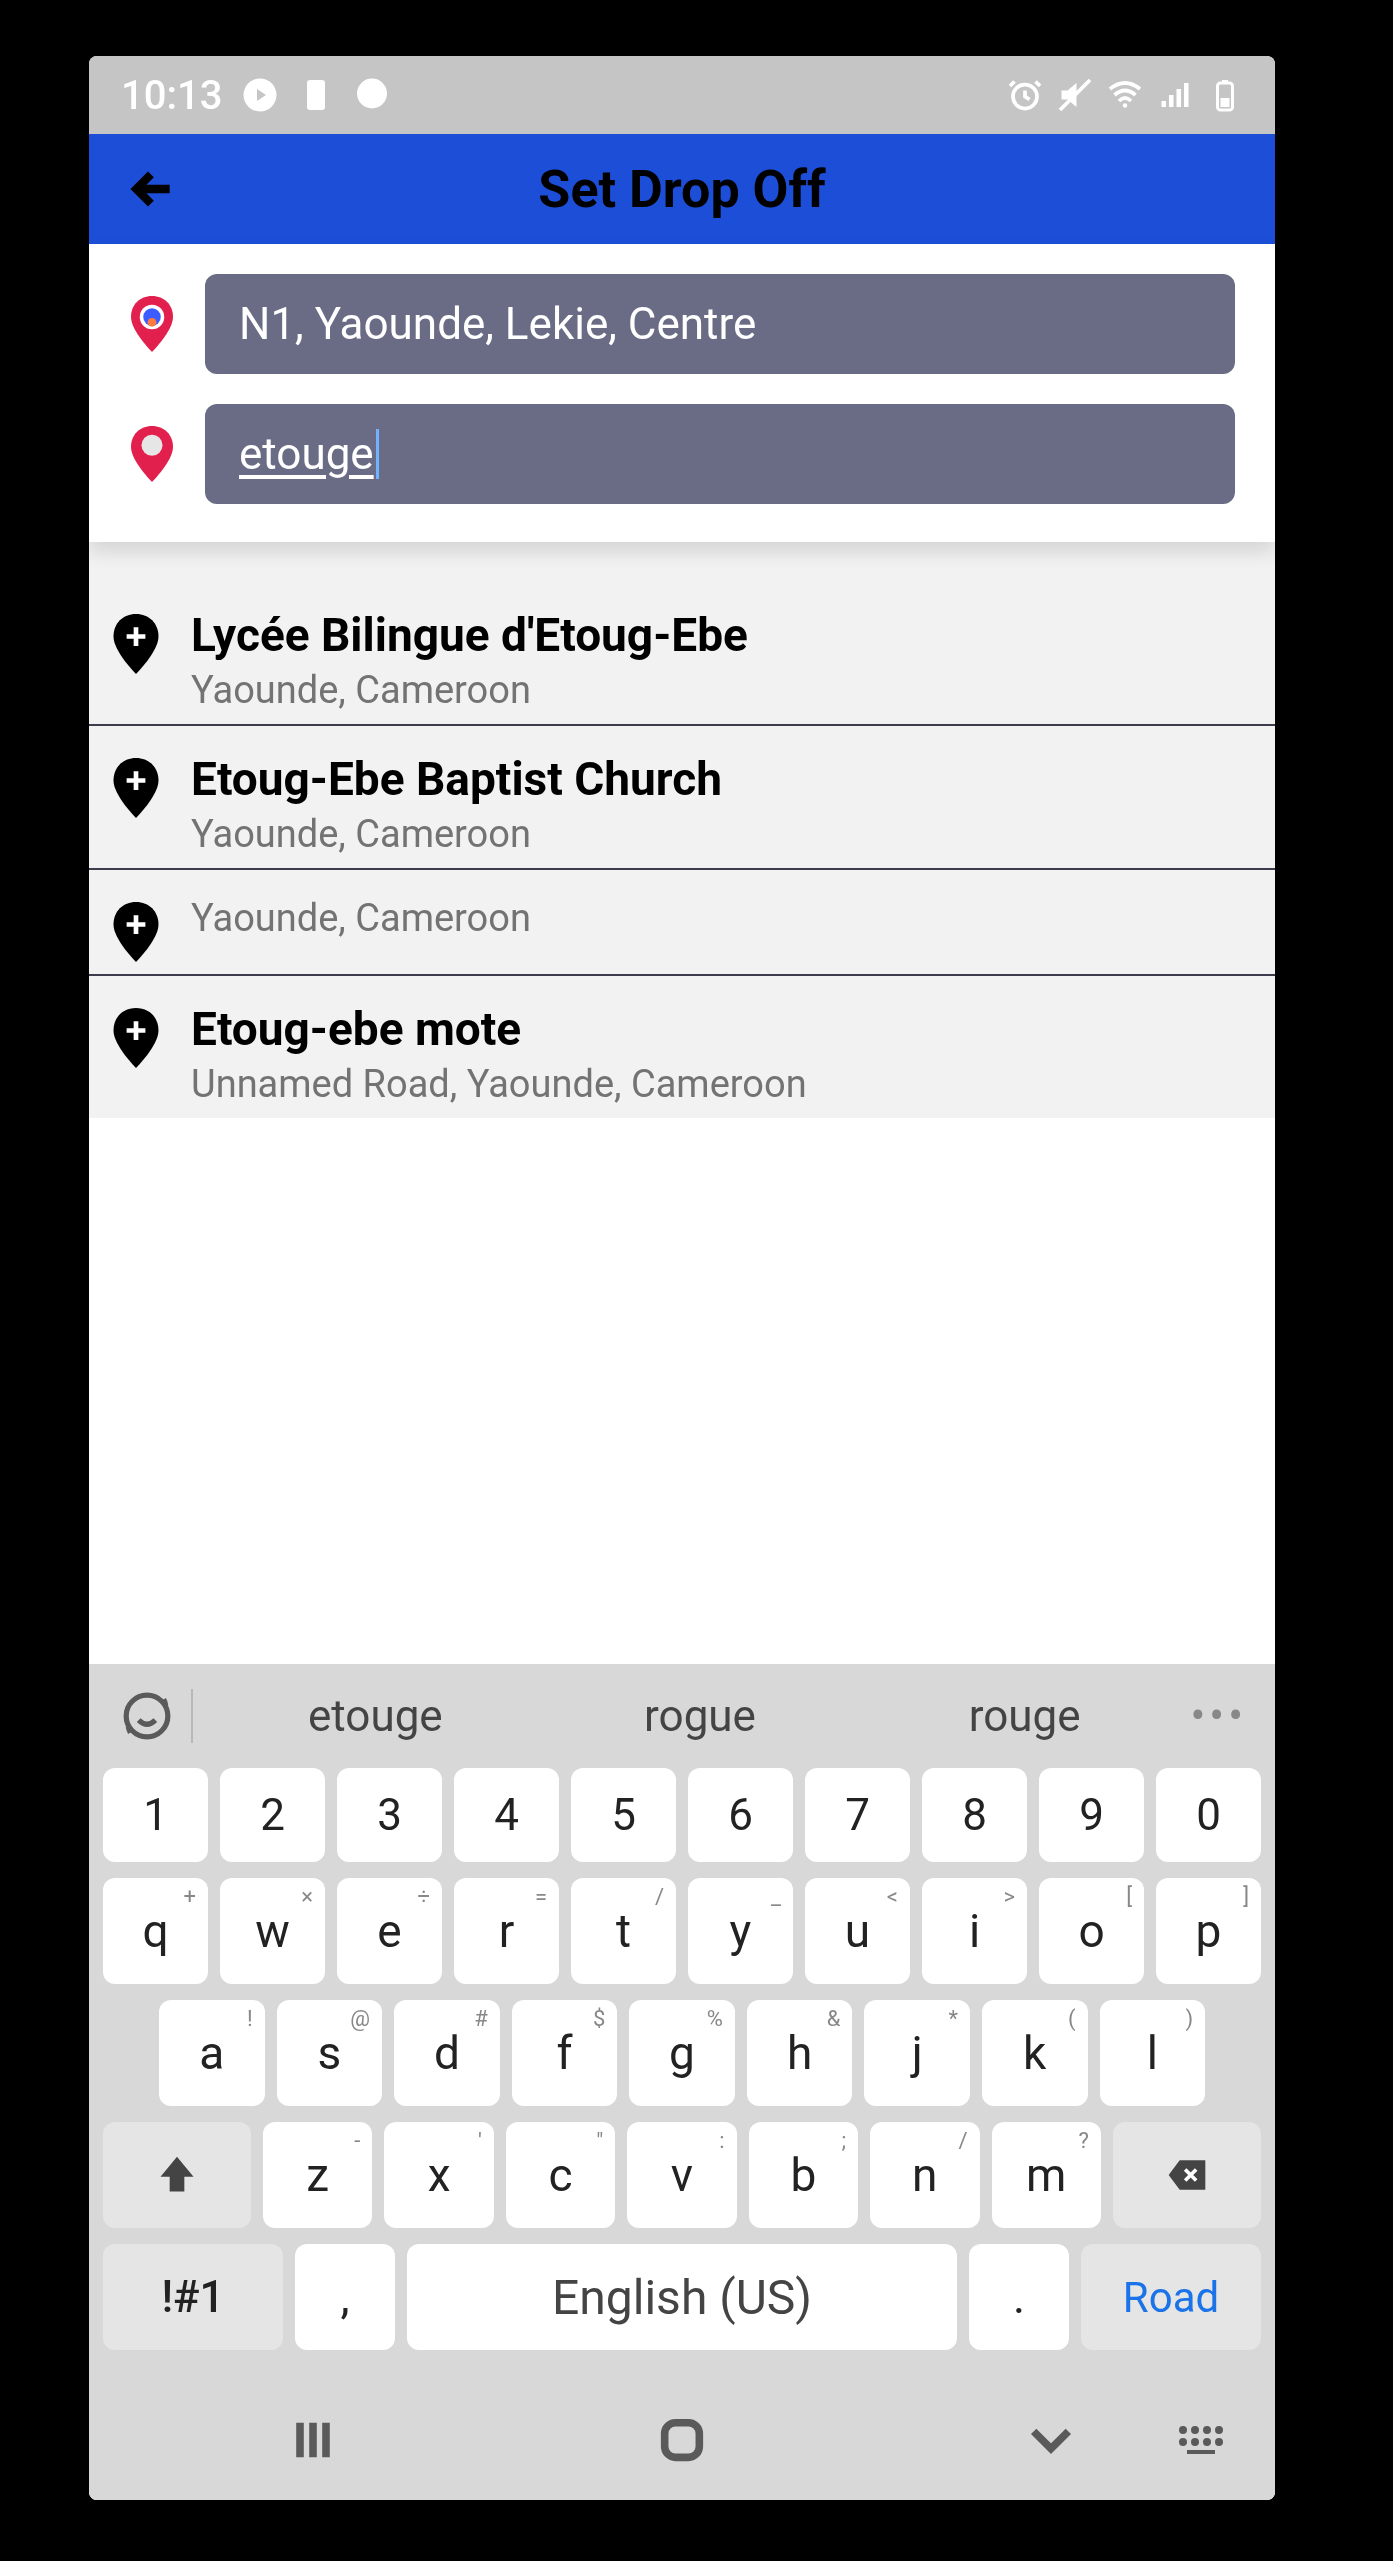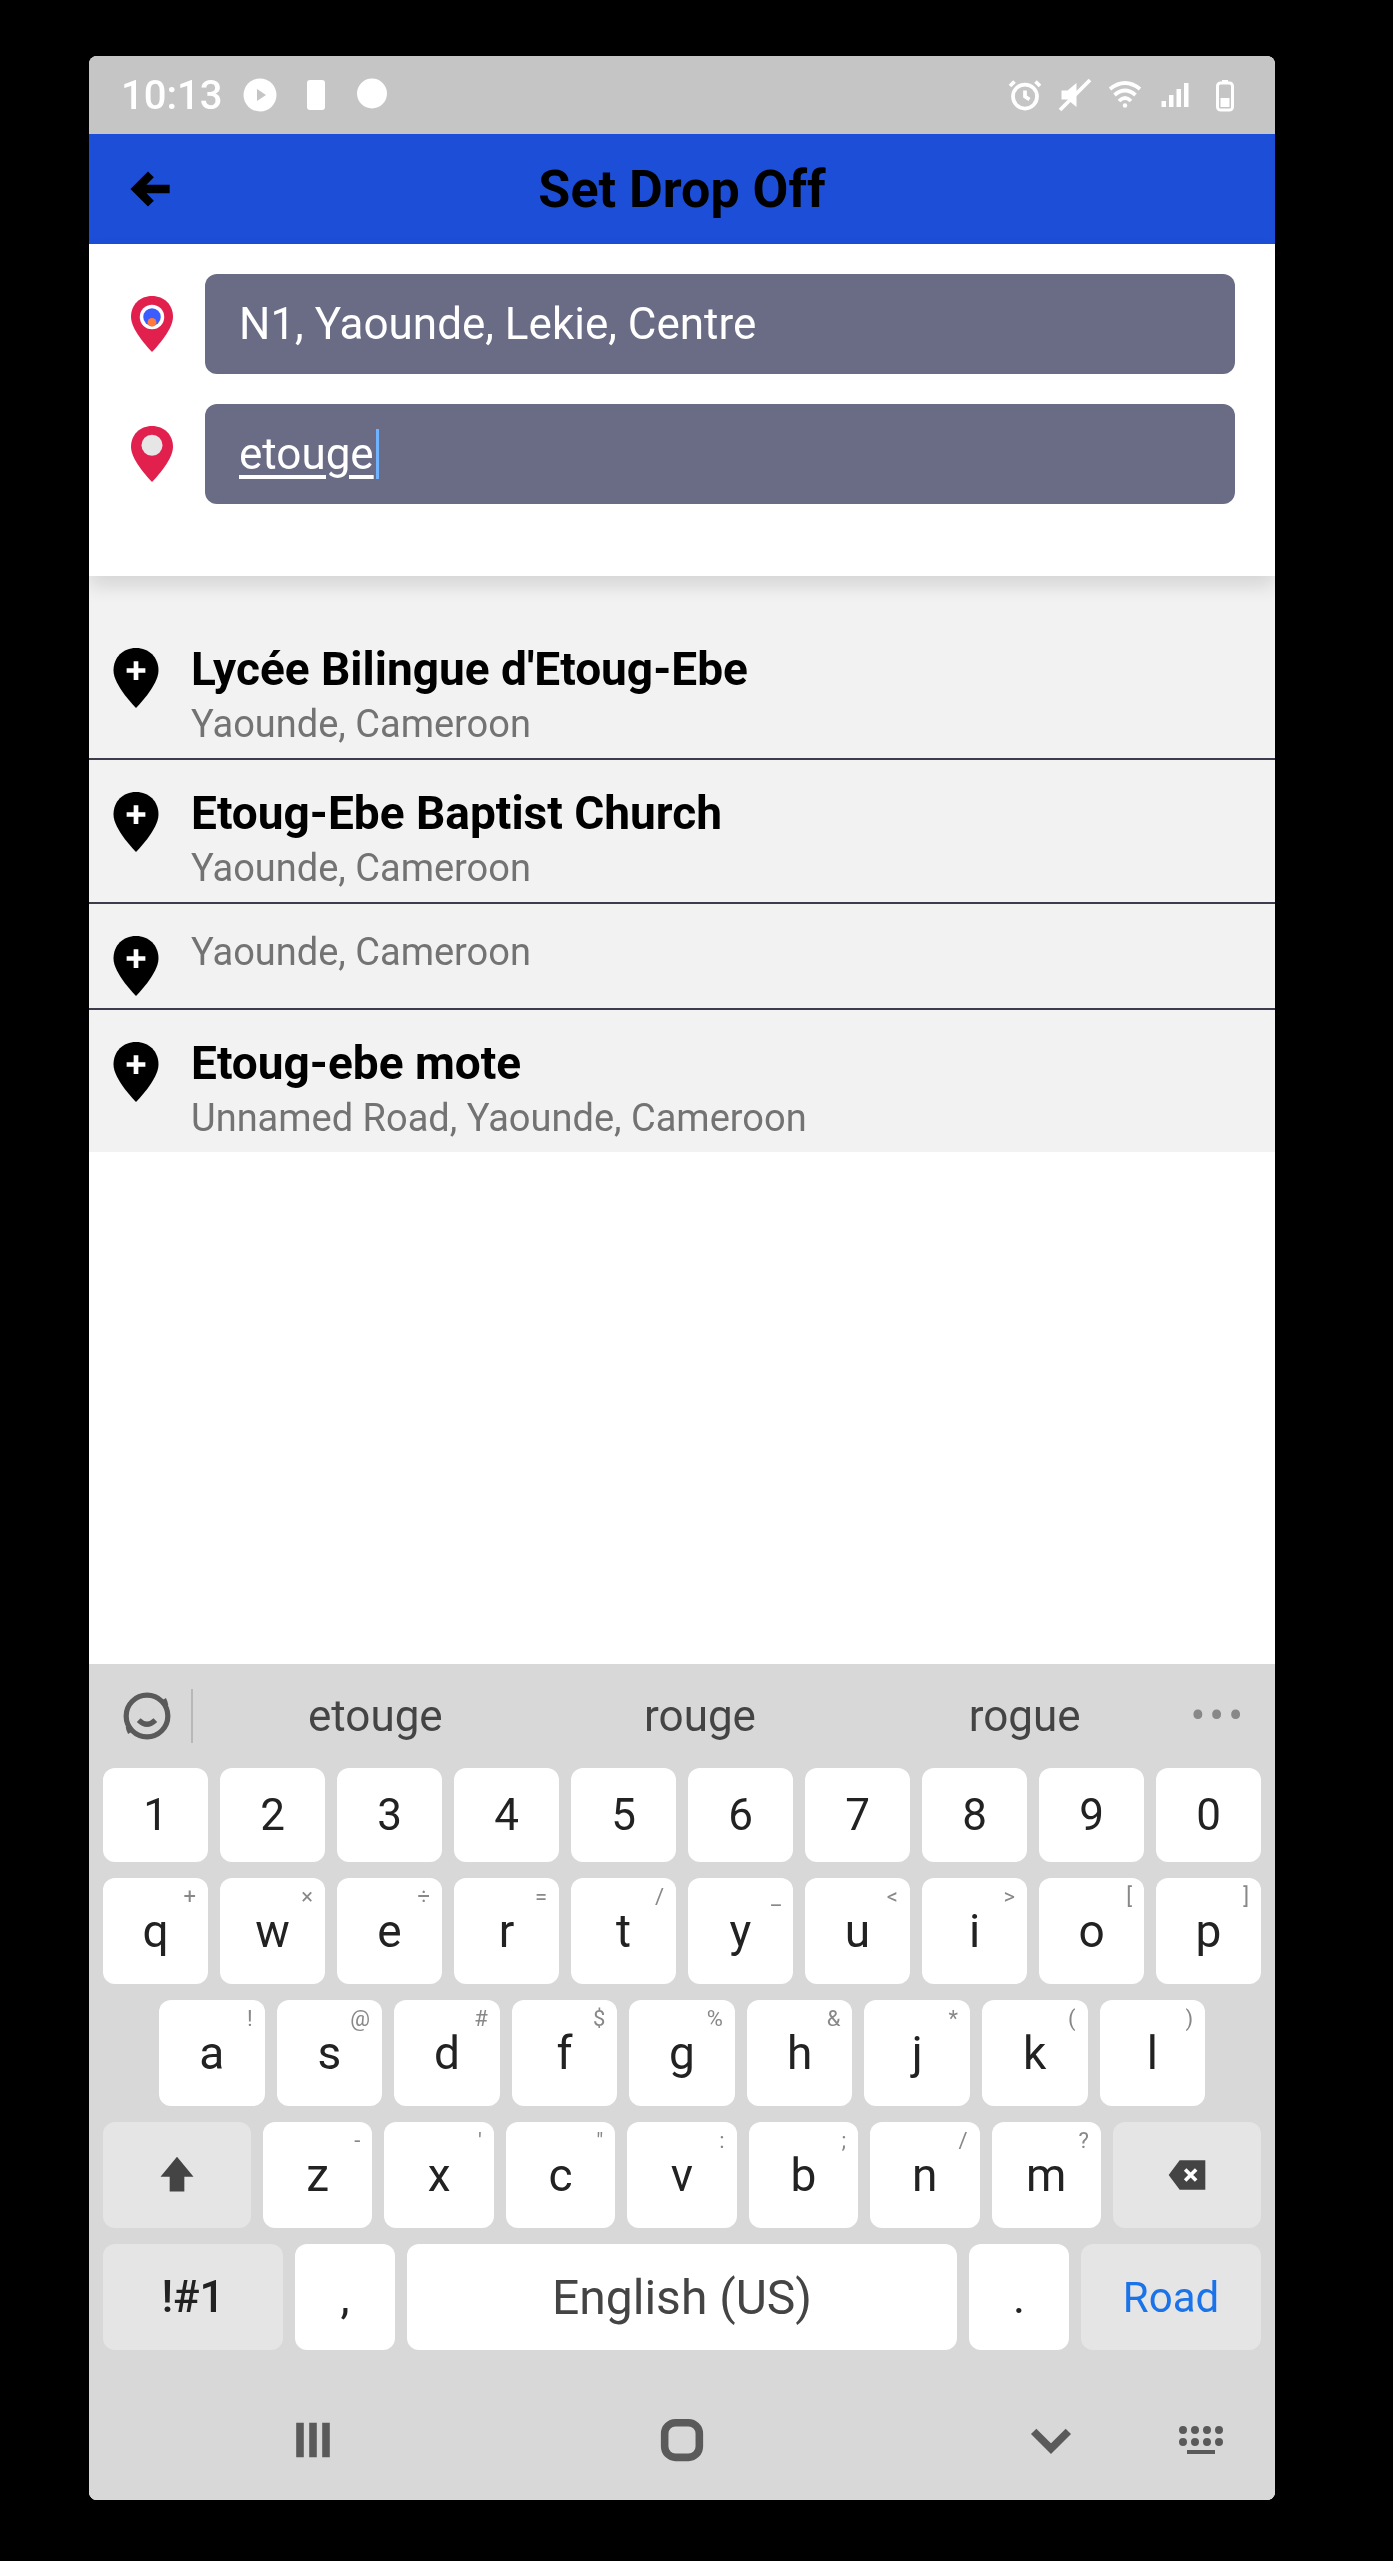--- a/index.html
+++ b/index.html
@@ -14,21 +14,21 @@
   .s-icon { width:36px; height:36px; display:inline-flex; align-items:center; justify-content:center; }
   .s-icon svg { width:100%; height:100%; fill:#fff; }
 
   
   .header { height:110px; background:#1d4ed8; display:flex; align-items:center; position:relative; }
   .back { position:absolute; left:34px; width:60px; height:60px; display:flex; align-items:center; justify-content:center; }
   .back svg { width:50px; height:50px; stroke:#000; stroke-width:4; fill:none; }
   .title { width:100%; text-align:center; font-size:52px; font-weight:700; color:#000; }
 
   
-  .inputs-card { background:#fff; padding:30px 40px 72px 40px; box-shadow:0 10px 18px rgba(0,0,0,0.12); position:relative; z-index:2; }
+  .inputs-card { background:#fff; padding:30px 40px 38px 40px; box-shadow:0 10px 18px rgba(0,0,0,0.12); position:relative; z-index:2; }
   .input-row { display:flex; align-items:center; gap:30px; margin-bottom:30px; }
   .input-row:last-child { margin-bottom:0; }
   .pin { width:46px; height:56px; display:flex; align-items:center; justify-content:center; }
   .field { flex:1; height:100px; background:#6a6c86; border-radius:12px; display:flex; align-items:center; padding:0 34px; }
   .field-text { font-size:44px; color:#fff; font-weight:400; }
   .underline { text-decoration:underline; text-decoration-color:#fff; text-underline-offset:6px; }
   .cursor { display:inline-block; width:3px; height:50px; background:#6fb2ff; margin-left:2px; vertical-align:middle; }
 
   
   .suggestions { background:#f2f2f2; padding-top:40px; }
@@ -218,22 +218,22 @@
         <div class="pred-emoji">
           <svg viewBox="0 0 24 24">
               <circle cx="12" cy="12" r="10"></circle>
               <path d="M8 14q4 4 8 0M9 9h.01M15 9h.01"></path>
               <path d="M20 4a8 8 0 0 1 1 3"></path>
               <path d="M4 20a8 8 0 0 1-1-3"></path>
             </svg>
         </div>
         <div class="pred-sep"></div>
         <div class="pred-word">etouge</div>
+        <div class="pred-word">rogue</div>
         <div class="pred-word">rouge</div>
-        <div class="pred-word">rogue</div>
         <div class="pred-more">•••</div>
       </div>
 
       <div class="krow">
         <div class="key num">1</div>
         <div class="key num">2</div>
         <div class="key num">3</div>
         <div class="key num">4</div>
         <div class="key num">5</div>
         <div class="key num">6</div>

